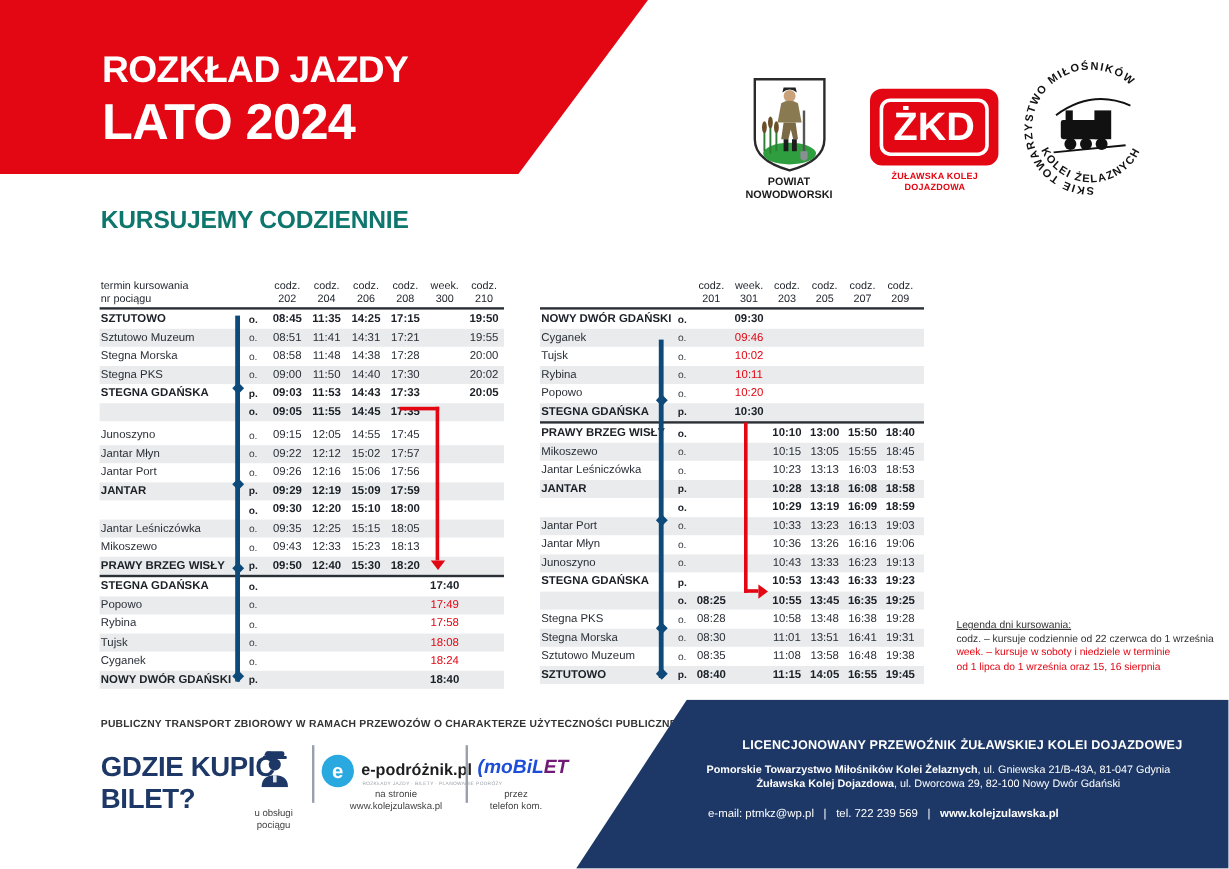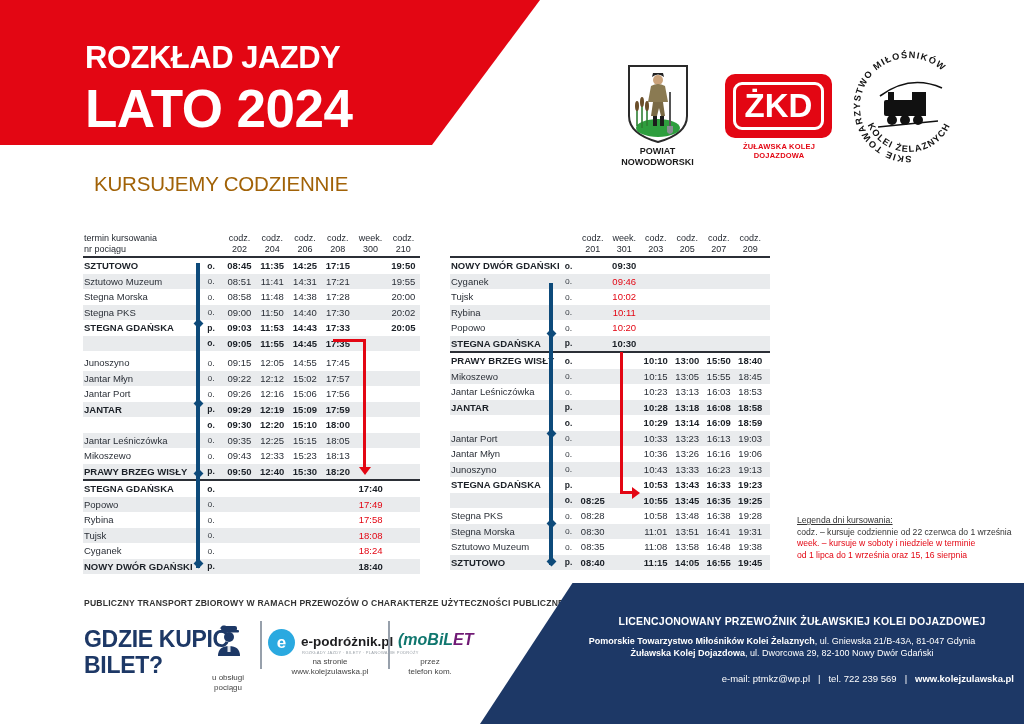--- a/index.html
+++ b/index.html
@@ -4,39 +4,39 @@
 <style>
   * { margin:0; padding:0; box-sizing:border-box; }
   html,body { width:1024px; height:724px; }
   body { font-family:"Liberation Sans", sans-serif; background:#ffffff; position:relative; overflow:hidden; }
   .page { position:absolute; inset:0; width:1024px; height:724px; background:#fff; }
 
   
   .banner { position:absolute; left:0; top:0; width:560px; height:145px; background:#e30613;
             clip-path:polygon(0 0, 540px 0, 432px 100%, 0 100%); }
   .banner-line1 { position:absolute; left:85px; top:40px; color:#fff; font-size:31px; font-weight:bold; letter-spacing:-0.5px; }
-  .banner-line2 { position:absolute; left:85px; top:78px; color:#fff; font-size:53px; font-weight:bold; letter-spacing:-0.5px; }
+  .banner-line2 { position:absolute; left:85px; top:78px; color:#fff; font-size:42px; font-weight:bold; letter-spacing:-0.5px; }
 
   
   .crest { position:absolute; left:627px; top:64px; }
   .crest-caption { position:absolute; left:600px; top:146px; width:115px; text-align:center;
                    font-size:9px; font-weight:bold; color:#1a1a1a; line-height:11px; }
   .zkd-box { position:absolute; left:725px; top:74px; width:107px; height:64px; background:#e30613;
              border-radius:10px; display:flex; align-items:center; justify-content:center; }
   .zkd-inner { width:91px; height:48px; border:3px solid #fff; border-radius:9px;
                display:flex; align-items:center; justify-content:center; }
   .zkd-text { color:#fff; font-size:33px; font-weight:bold; letter-spacing:0px; line-height:1; margin-top:-2px; }
   .zkd-caption { position:absolute; left:718px; top:142px; width:122px; text-align:center;
                  font-size:7.5px; font-weight:bold; color:#e30613; letter-spacing:0.2px; }
   .ptmkz { position:absolute; left:850px; top:48px; }
   .owner-note { position:absolute; left:600px; top:184px; width:420px; text-align:center;
                 font-size:9.5px; color:#333; }
 
   
-  .heading { position:absolute; left:94px; top:172px; color:#a16207; font-weight:normal;
+  .heading { position:absolute; left:84px; top:172px; color:#0f766e; font-weight:bold;
              font-size:20.5px; line-height:24px; letter-spacing:-0.2px; }
 
   
   .ttable { position:absolute; font-size:9.5px; color:#2a2f37; }
   .thead { display:grid; align-items:end; height:24px; }
   .th { text-align:center; font-weight:normal; font-size:9px; line-height:10.5px; color:#1e232b; }
   .th.name { text-align:left; padding-left:1px; }
   .thrule { height:2px; background:#2b2f36; margin-top:2px; }
   .secrule { height:2px; background:#2b2f36; }
   .secgap { height:4px; }
@@ -68,31 +68,31 @@
   .where-buy { position:absolute; left:84px; top:626px; color:#1d3866; font-size:23px;
                font-weight:bold; line-height:26px; letter-spacing:-0.3px; }
   .buy-caption { position:absolute; text-align:center; font-size:8px; line-height:9.5px; color:#444; }
   .vdiv { position:absolute; width:1.5px; background:#97a0ab; }
   .epod-circle { position:absolute; left:268px; top:629px; width:27px; height:27px; border-radius:50%;
                  background:#2aa9e0; color:#fff; font-weight:bold; font-size:17px;
                  display:flex; align-items:center; justify-content:center; }
   .epod-text { position:absolute; left:301px; top:634px; font-size:13.5px; font-weight:bold; color:#1d1d1f; }
   .epod-tag { position:absolute; left:302px; top:650px; font-size:4px; color:#9aa1a8; letter-spacing:0.3px; }
   .mobilet { position:absolute; left:398px; top:631px; font-size:16px; font-weight:bold; font-style:italic; }
-  .mobilet .m1 { color:#0f766e; } .mobilet .m2 { color:#701a75;text-align:right; }
+  .mobilet .m1 { color:#1d4ed8; } .mobilet .m2 { color:#701a75;text-align:right; }
   .conductor { position:absolute; left:215px; top:624px; }
 
   
   .navy-box { position:absolute; left:480px; top:583px; width:544px; height:141px; background:#1d3866;
               clip-path:polygon(17% 0, 100% 0, 100% 100%, 0 100%); color:#fff; }
   .navy-title { position:absolute; left:110px; top:32px; width:424px; text-align:center;
                 font-size:10.5px; font-weight:bold; letter-spacing:0.2px; }
   .navy-org { position:absolute; left:70px; top:52px; width:464px; text-align:center;
               font-size:9px; line-height:12px; }
-  .navy-contact { position:absolute; left:110px; top:90px; width:424px; text-align:right; font-size:9.5px; }
+  .navy-contact { position:absolute; left:110px; top:90px; width:424px; text-align:left; font-size:9.5px; }
   .navy-contact .sep { margin:0 8px; }
   .navy-contact .web { font-weight:bold; }
 </style>
 </head>
 <body>
 
 <div class="page">
 
   <div class="banner">
     <div class="banner-line1">ROZKŁAD JAZDY</div>
@@ -528,21 +528,21 @@
         <div class="tt">13:18</div>
         <div class="tt">16:08</div>
         <div class="tt">18:58</div>
       </div>
       <div class="trow boldrow" style="grid-template-columns:110px 17px repeat(6, 31.5px)">
         <div class="tname"></div>
         <div class="tm">o.</div>
         <div class="tt"></div>
         <div class="tt redc"></div>
         <div class="tt">10:29</div>
-        <div class="tt">13:14</div>
+        <div class="tt">13:19</div>
         <div class="tt">16:09</div>
         <div class="tt">18:59</div>
       </div>
       <div class="trow stripe" style="grid-template-columns:110px 17px repeat(6, 31.5px)">
         <div class="tname">Jantar Port</div>
         <div class="tm">o.</div>
         <div class="tt"></div>
         <div class="tt redc"></div>
         <div class="tt">10:33</div>
         <div class="tt">13:23</div>

